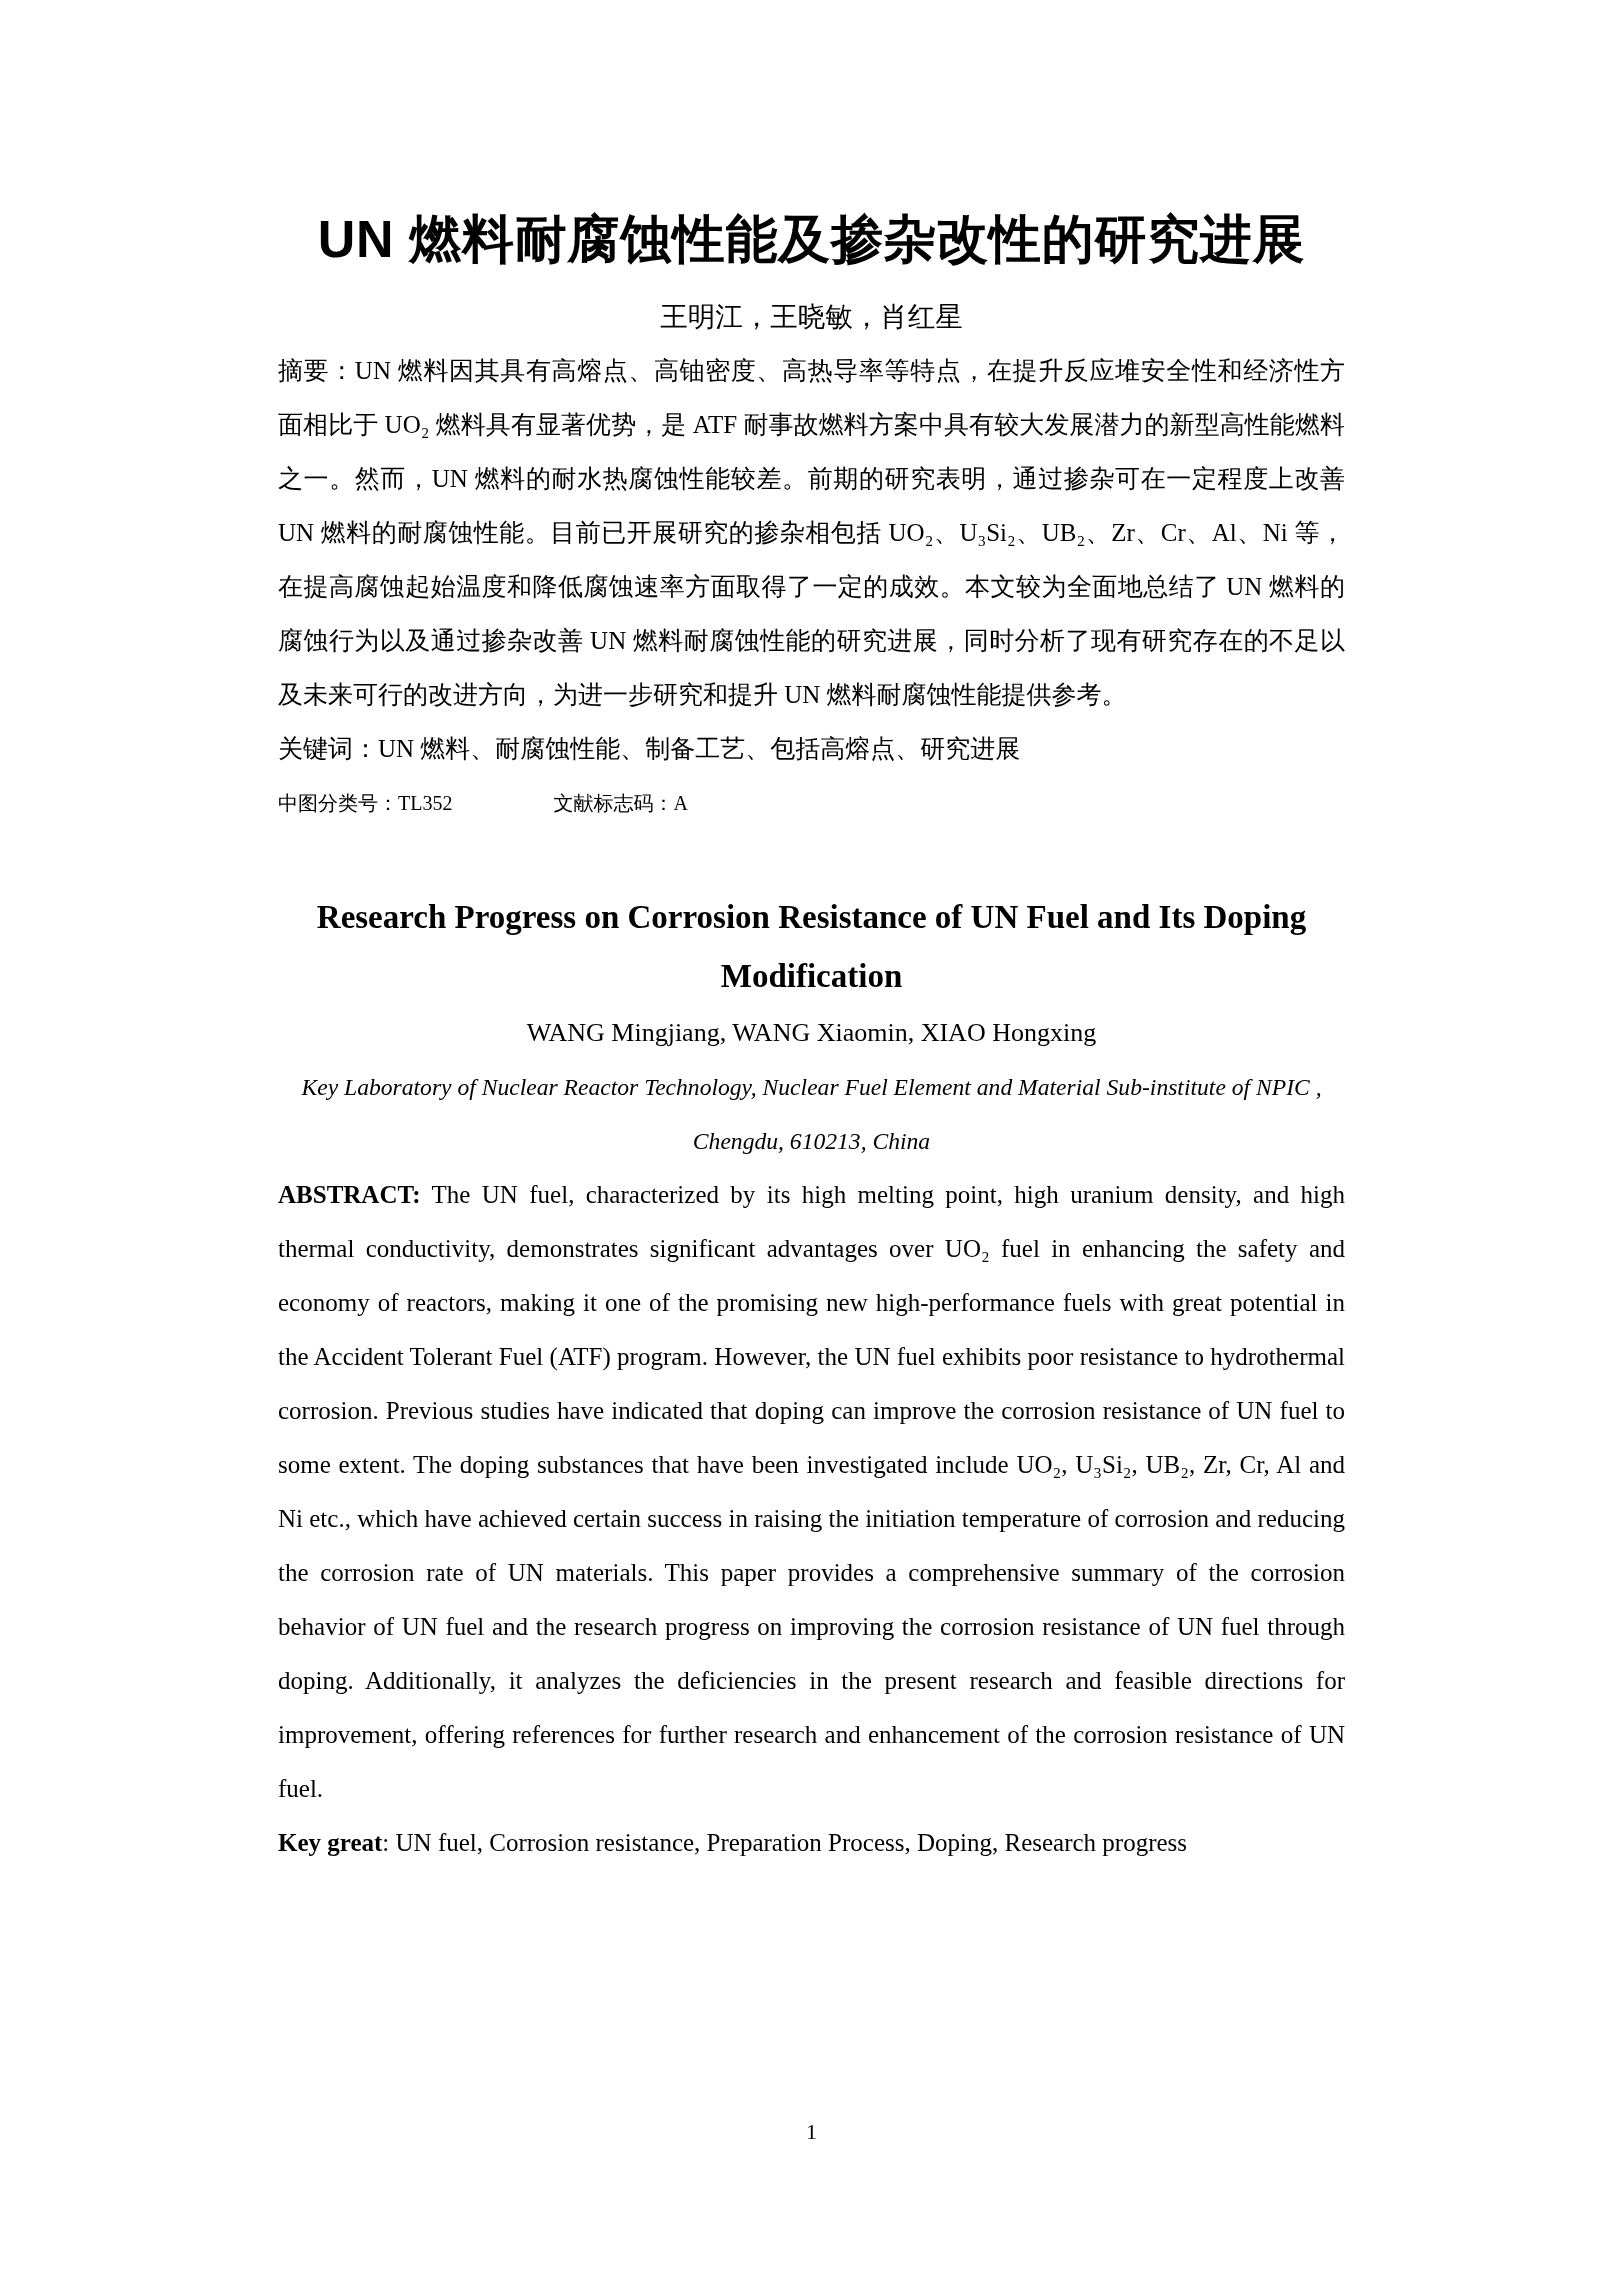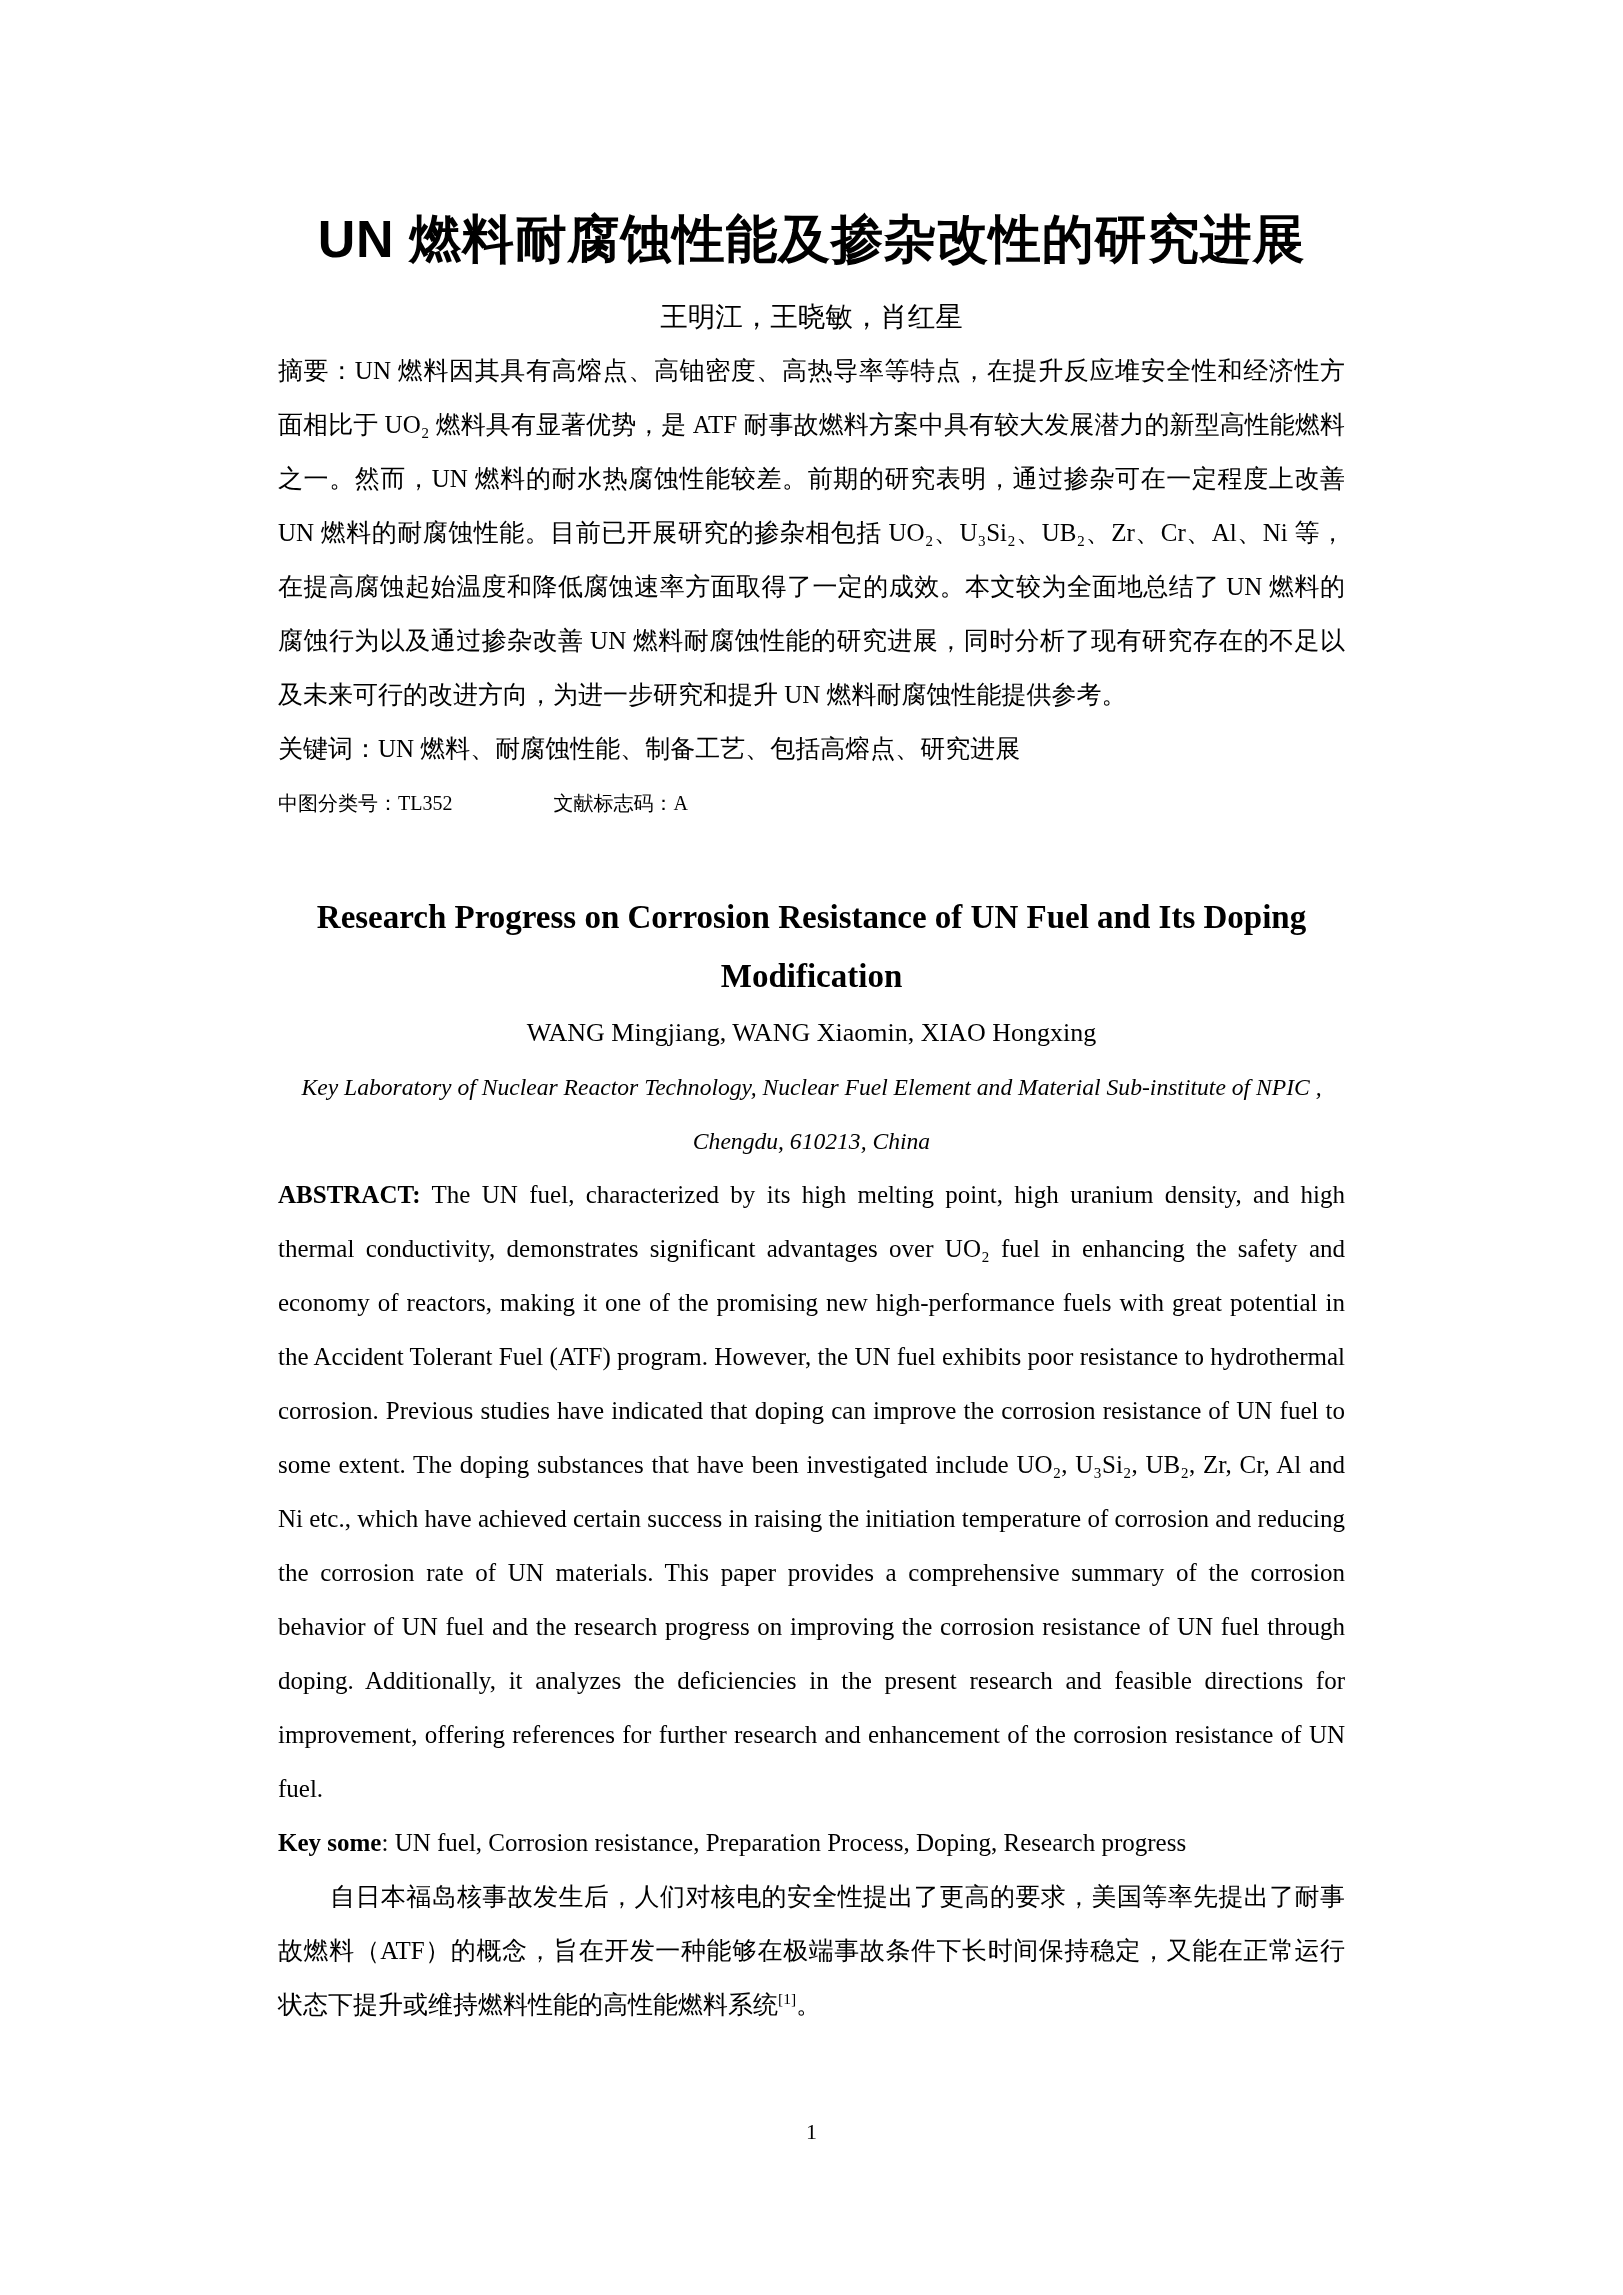--- a/index.html
+++ b/index.html
@@ -126,21 +126,20 @@
   <h2 class="en-title">Research Progress on Corrosion Resistance of UN Fuel and Its Doping Modification</h2>
 
   <div class="en-authors">WANG Mingjiang, WANG Xiaomin, XIAO Hongxing</div>
 
   <div class="en-affil">Key Laboratory of Nuclear Reactor Technology, Nuclear Fuel Element and Material Sub-institute of NPIC ,</div>
 
   <div class="en-affil">Chengdu, 610213, China</div>
 
   <p class="en-abstract"><span class="bold">ABSTRACT:</span><span> The UN fuel, characterized by its high melting point, high uranium density, and high thermal conductivity, demonstrates significant advantages over UO₂ fuel in enhancing the safety and economy of reactors, making it one of the promising new high-performance fuels with great potential in the Accident Tolerant Fuel (ATF) program. However, the UN fuel exhibits poor resistance to hydrothermal corrosion. Previous studies have indicated that doping can improve the corrosion resistance of UN fuel to some extent. The doping substances  that have been investigated include UO₂, U₃Si₂, UB₂, Zr, Cr, Al and Ni etc., which have achieved certain success in raising the initiation temperature of corrosion and reducing the corrosion rate of UN materials. This paper provides a comprehensive summary of the corrosion behavior of UN fuel and the research progress on improving the corrosion resistance of UN fuel through doping. Additionally, it analyzes the deficiencies in the present  research and feasible directions for improvement, offering references for further research and enhancement of the corrosion resistance of UN fuel.</span></p>
 
-  <p class="en-keywords"><span class="bold">Key some</span><span>: UN fuel, Corrosion resistance, Preparation Process, Doping, Research progress</span></p>
+  <p class="en-keywords"><span class="bold">Key great</span><span>: UN fuel, Corrosion resistance, Preparation Process, Doping, Research progress</span></p>
 
-  <p class="cn-body"><span>自日本福岛核事故发生后，人们对核电的安全性提出了更高的要求，美国等率先提出了耐事故燃料（ATF）的概念，旨在开发一种能够在极端事故条件下长时间保持稳定，又能在正常运行状态下提升或维持燃料性能的高性能燃料系统</span><sup>[1]</sup><span>。</span></p>
 
 
   <div class="page-num">1</div>
 
 </div>
 
 
 </body></html>

